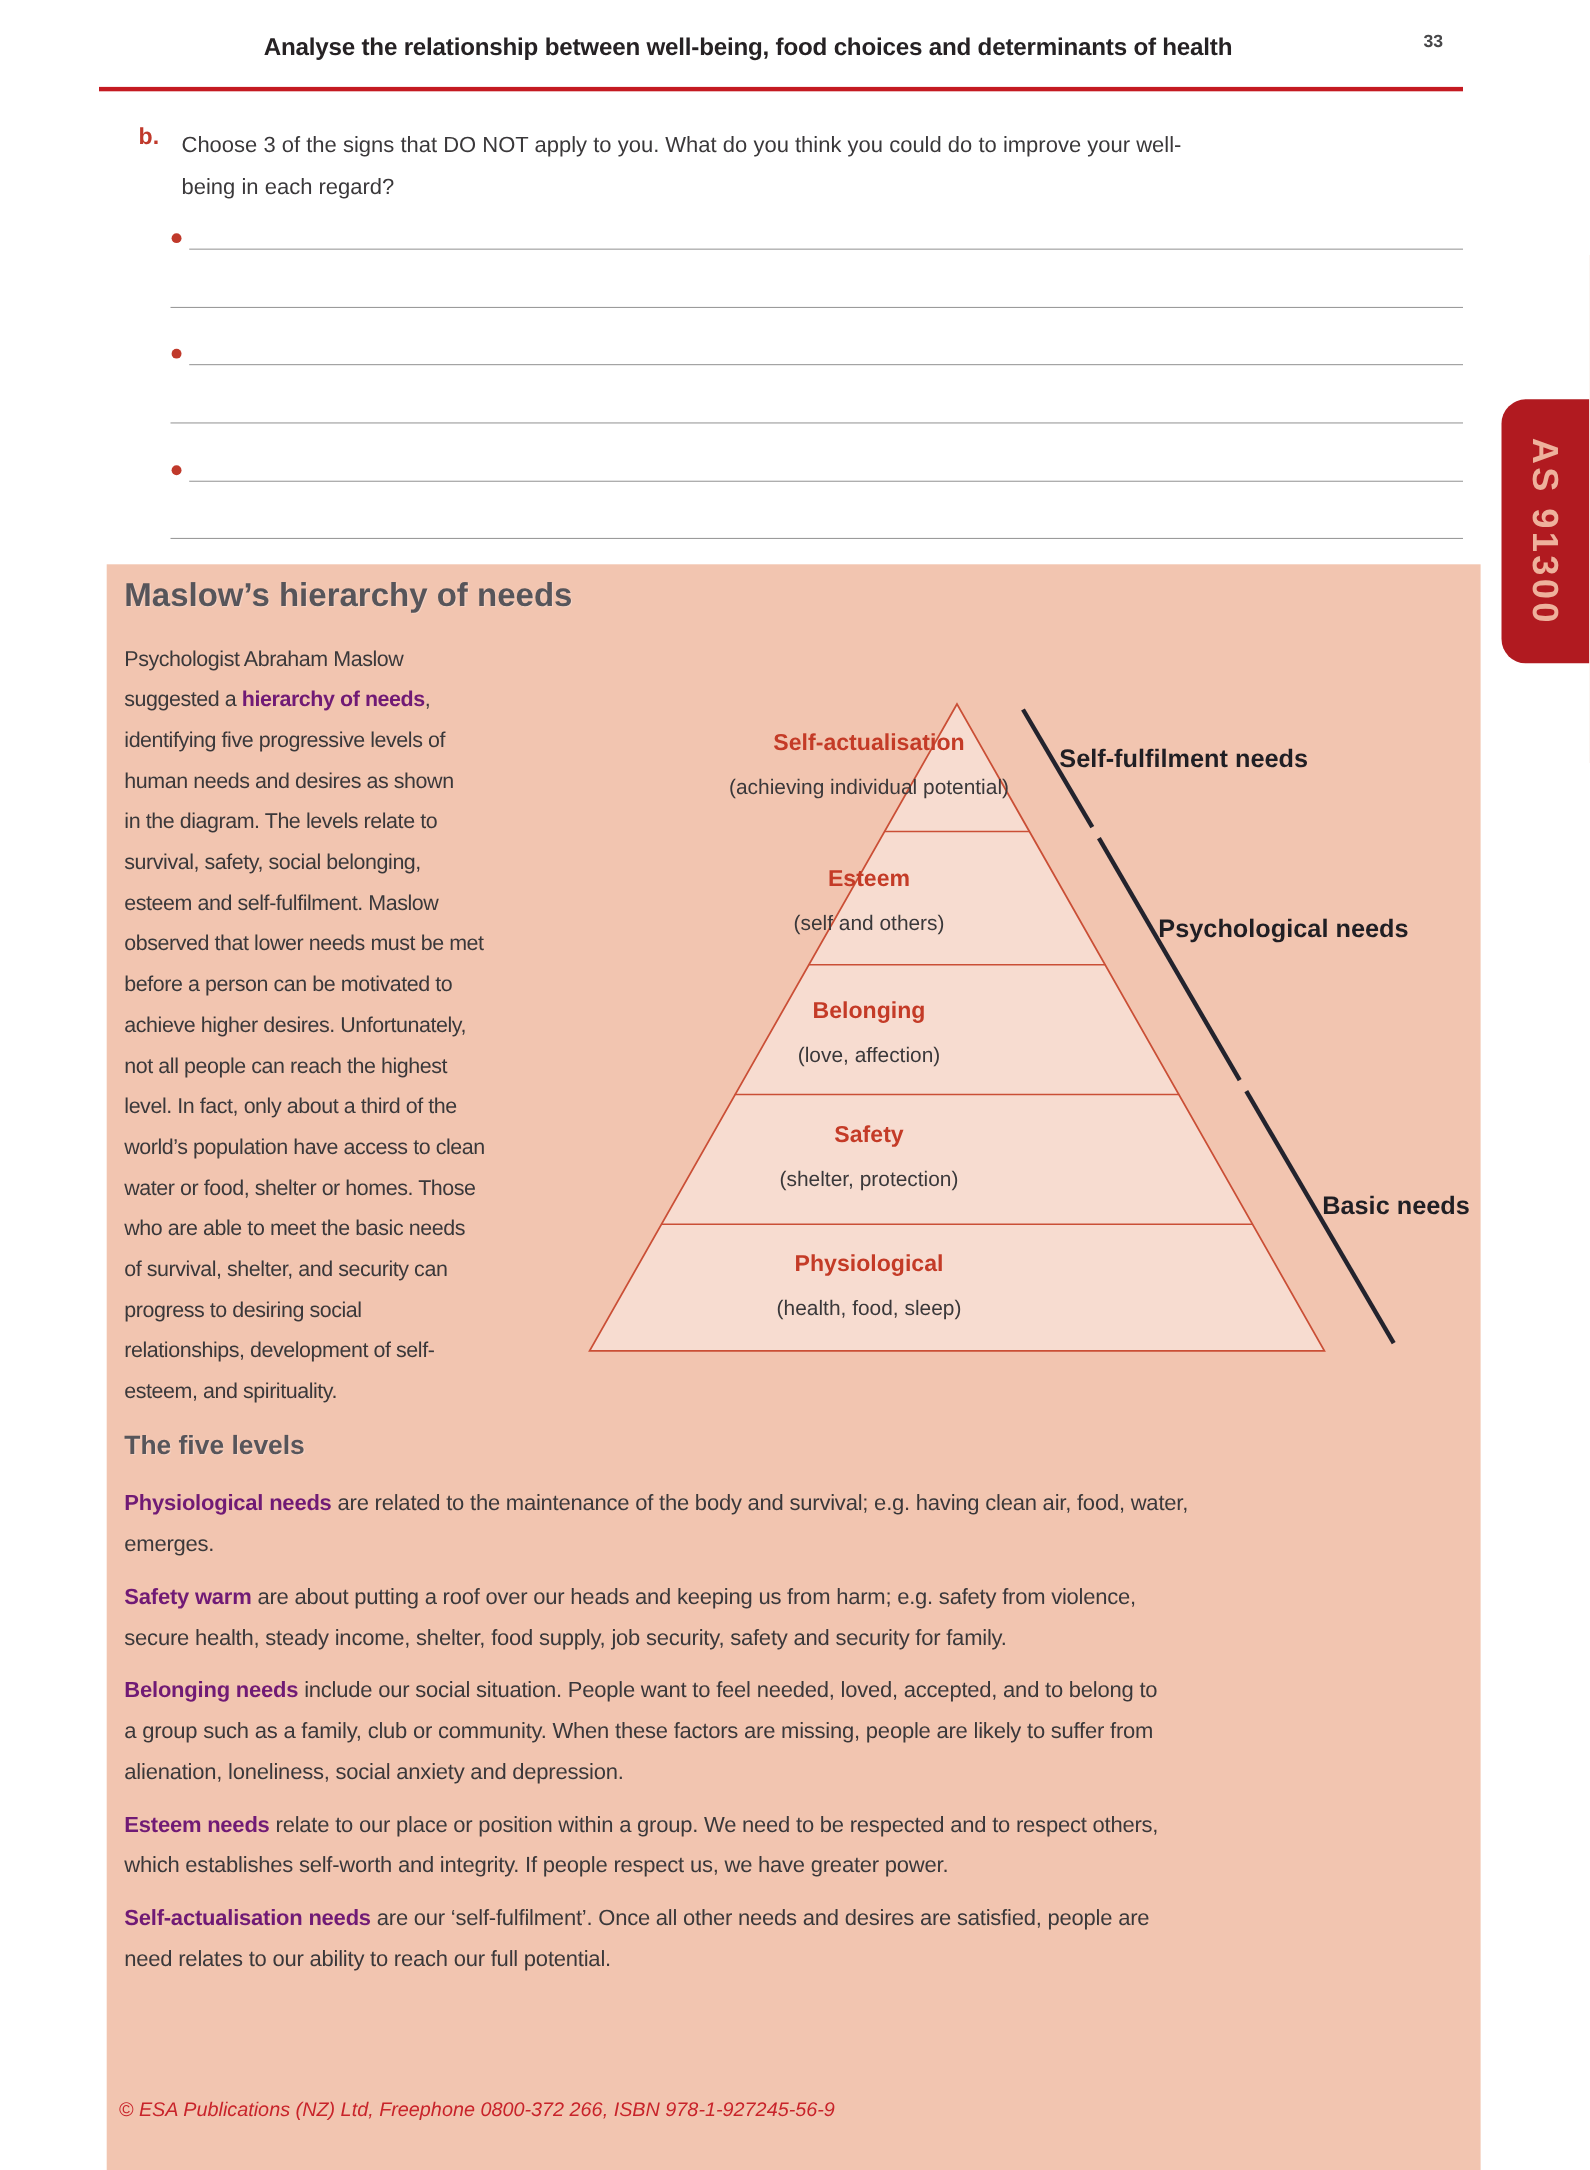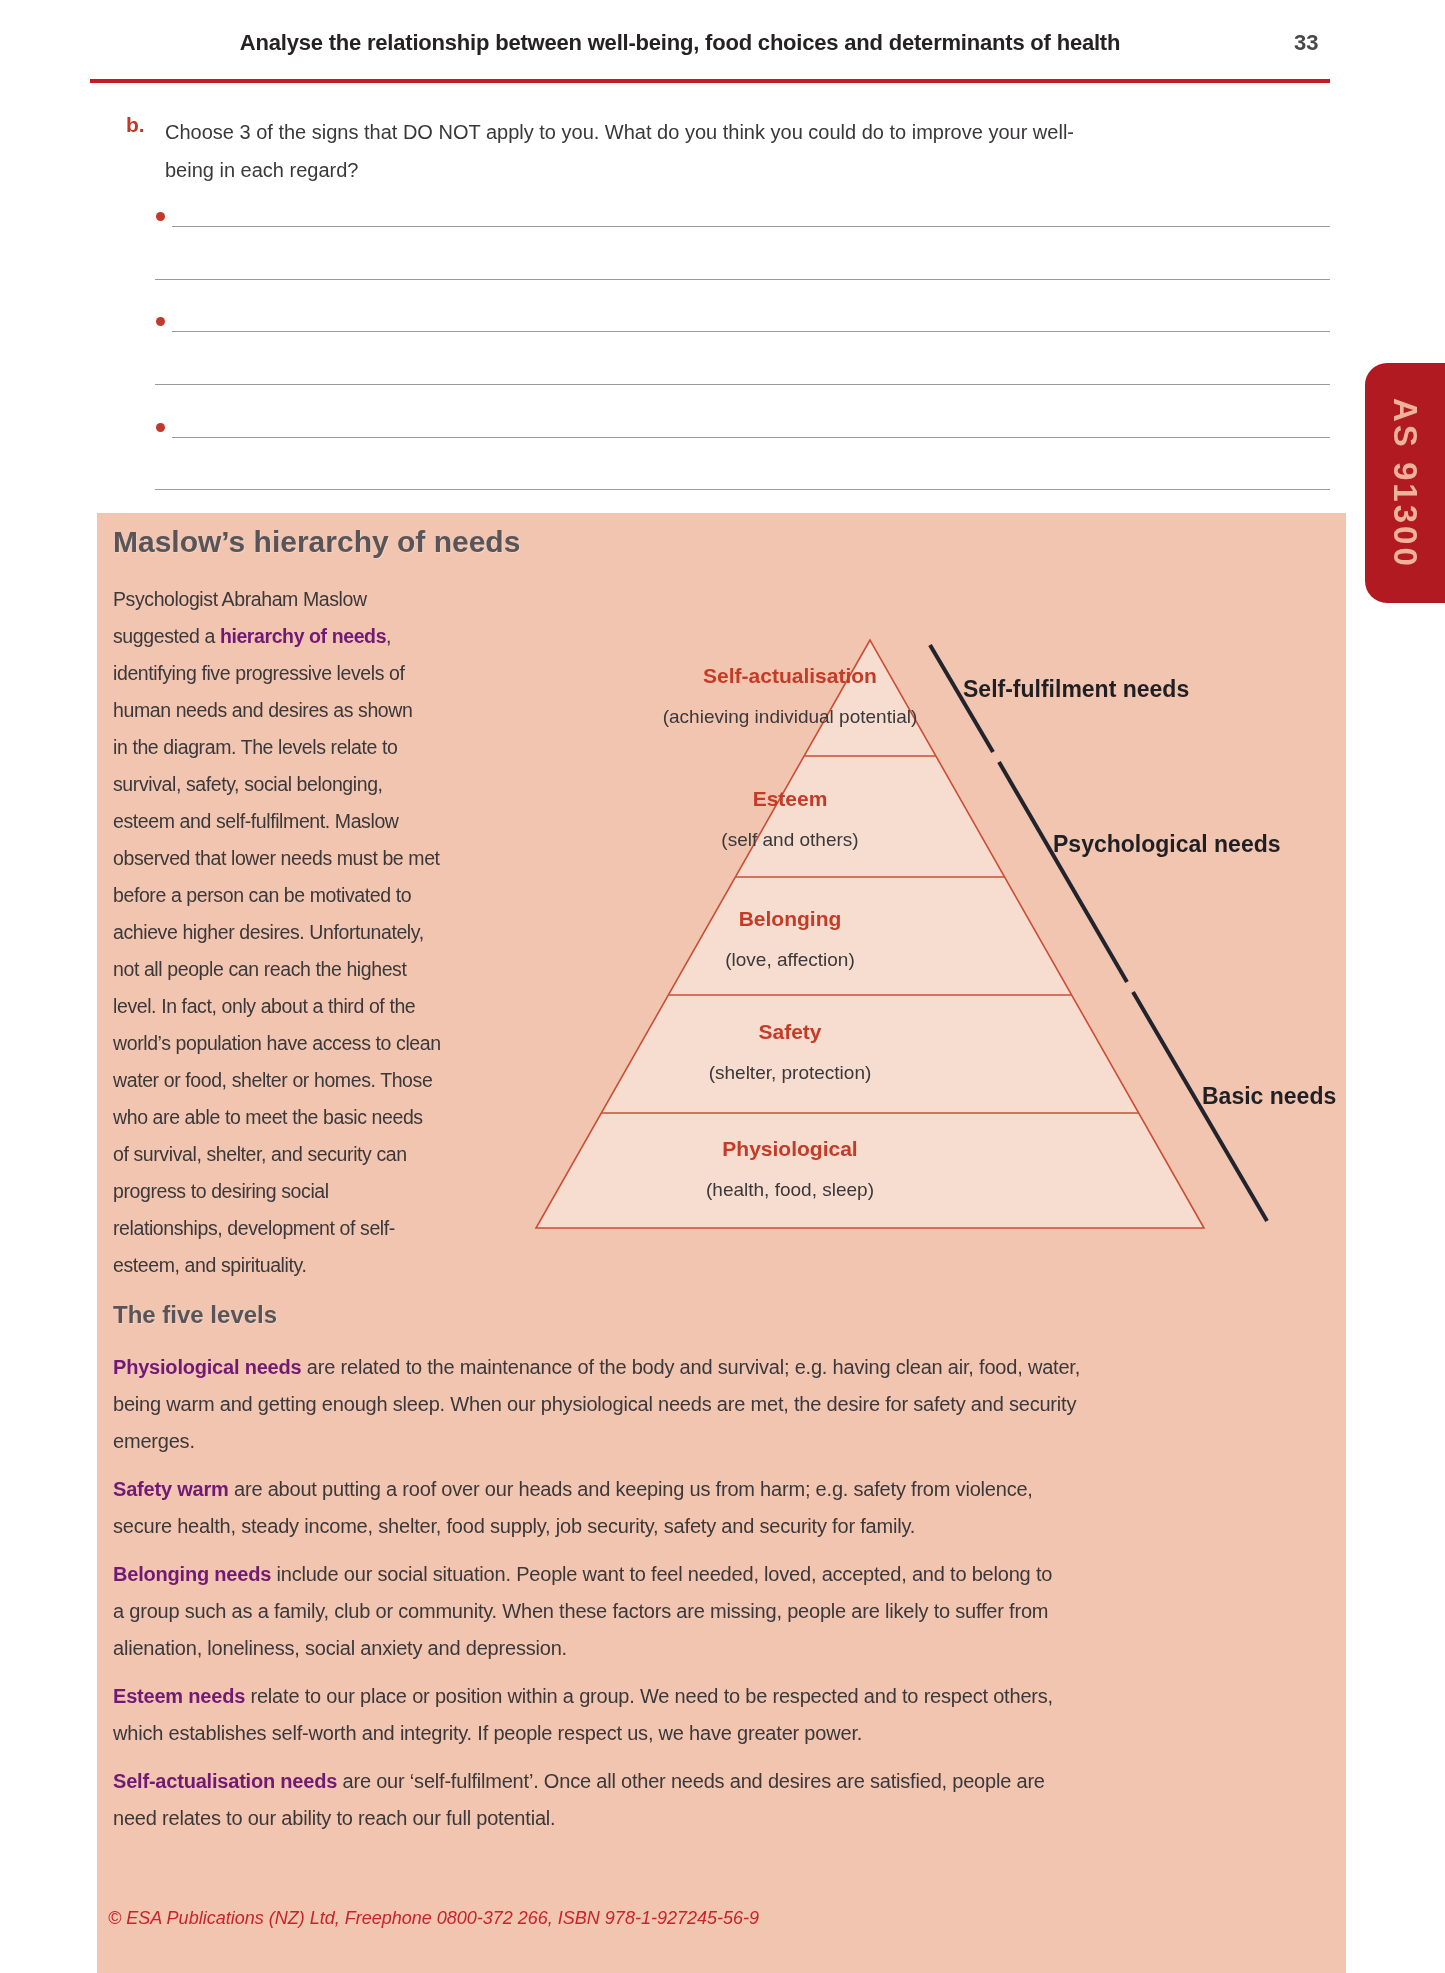--- a/index.html
+++ b/index.html
@@ -1,21 +1,21 @@
 <!DOCTYPE html>
 <html><head>
 <meta charset="utf-8">
 <style>
   html,body{margin:0;padding:0;background:#fff;}
   .page{position:relative;width:1445px;height:1973px;background:#ffffff;overflow:hidden;
         font-family:"Liberation Sans", sans-serif;color:#3a383a;}
   
   .hdr-title{position:absolute;left:90px;top:30px;width:1180px;text-align:center;
              font-size:22px;font-weight:bold;color:#262224;letter-spacing:-0.2px;white-space:nowrap;}
-  .hdr-num{position:absolute;left:1294px;top:30px;font-size:22px;font-weight:bold;color:#48484a;}
+  .hdr-num{position:absolute;left:1294px;top:30px;font-size:16px;font-weight:bold;color:#48484a;}
   .hdr-rule{position:absolute;left:90px;top:79px;width:1240px;height:4px;background:#c41a21;}
   
   .q-label{position:absolute;left:126px;top:113px;font-size:21px;font-weight:bold;color:#c0392b;}
   .q-text{position:absolute;left:165px;top:113px;font-size:20px;line-height:38px;color:#3a383a;white-space:nowrap;}
   
   .dot{position:absolute;width:9px;height:9px;border-radius:50%;background:#c0392b;}
   .aline{position:absolute;height:0;border-top:1.6px solid #9b9b9b;}
   
   .tab{position:absolute;left:1365px;top:363px;width:80px;height:240px;background:#b11a20;
        border-radius:22px 0 0 22px;display:flex;align-items:center;justify-content:center;}
@@ -95,21 +95,20 @@
         <div class="intro-line"><span>of survival, shelter, and security can</span></div>
         <div class="intro-line"><span>progress to desiring social</span></div>
         <div class="intro-line"><span>relationships, development of self-</span></div>
         <div class="intro-line"><span>esteem, and spirituality.</span></div>
       </div>
     <div class="five">
       <h2>The five levels</h2>
       <div id="paras">
           <div class="para">
             <div class="pline"><span class="b">Physiological needs</span><span> are related to the maintenance of the body and survival; e.g. having clean air, food, water,</span></div>
-            <div class="pline"><span>being warm and getting enough sleep. When our physiological needs are met, the desire for safety and security</span></div>
             <div class="pline"><span>emerges.</span></div>
           </div>
           <div class="para">
             <div class="pline"><span class="b">Safety warm</span><span> are about putting a roof over our heads and keeping us from harm; e.g. safety from violence,</span></div>
             <div class="pline"><span>secure health, steady income, shelter, food supply, job security, safety and security for family.</span></div>
           </div>
           <div class="para">
             <div class="pline"><span class="b">Belonging needs</span><span> include our social situation. People want to feel needed, loved, accepted, and to belong to</span></div>
             <div class="pline"><span>a group such as a family, club or community. When these factors are missing, people are likely to suffer from</span></div>
             <div class="pline"><span>alienation, loneliness, social anxiety and depression.</span></div>

